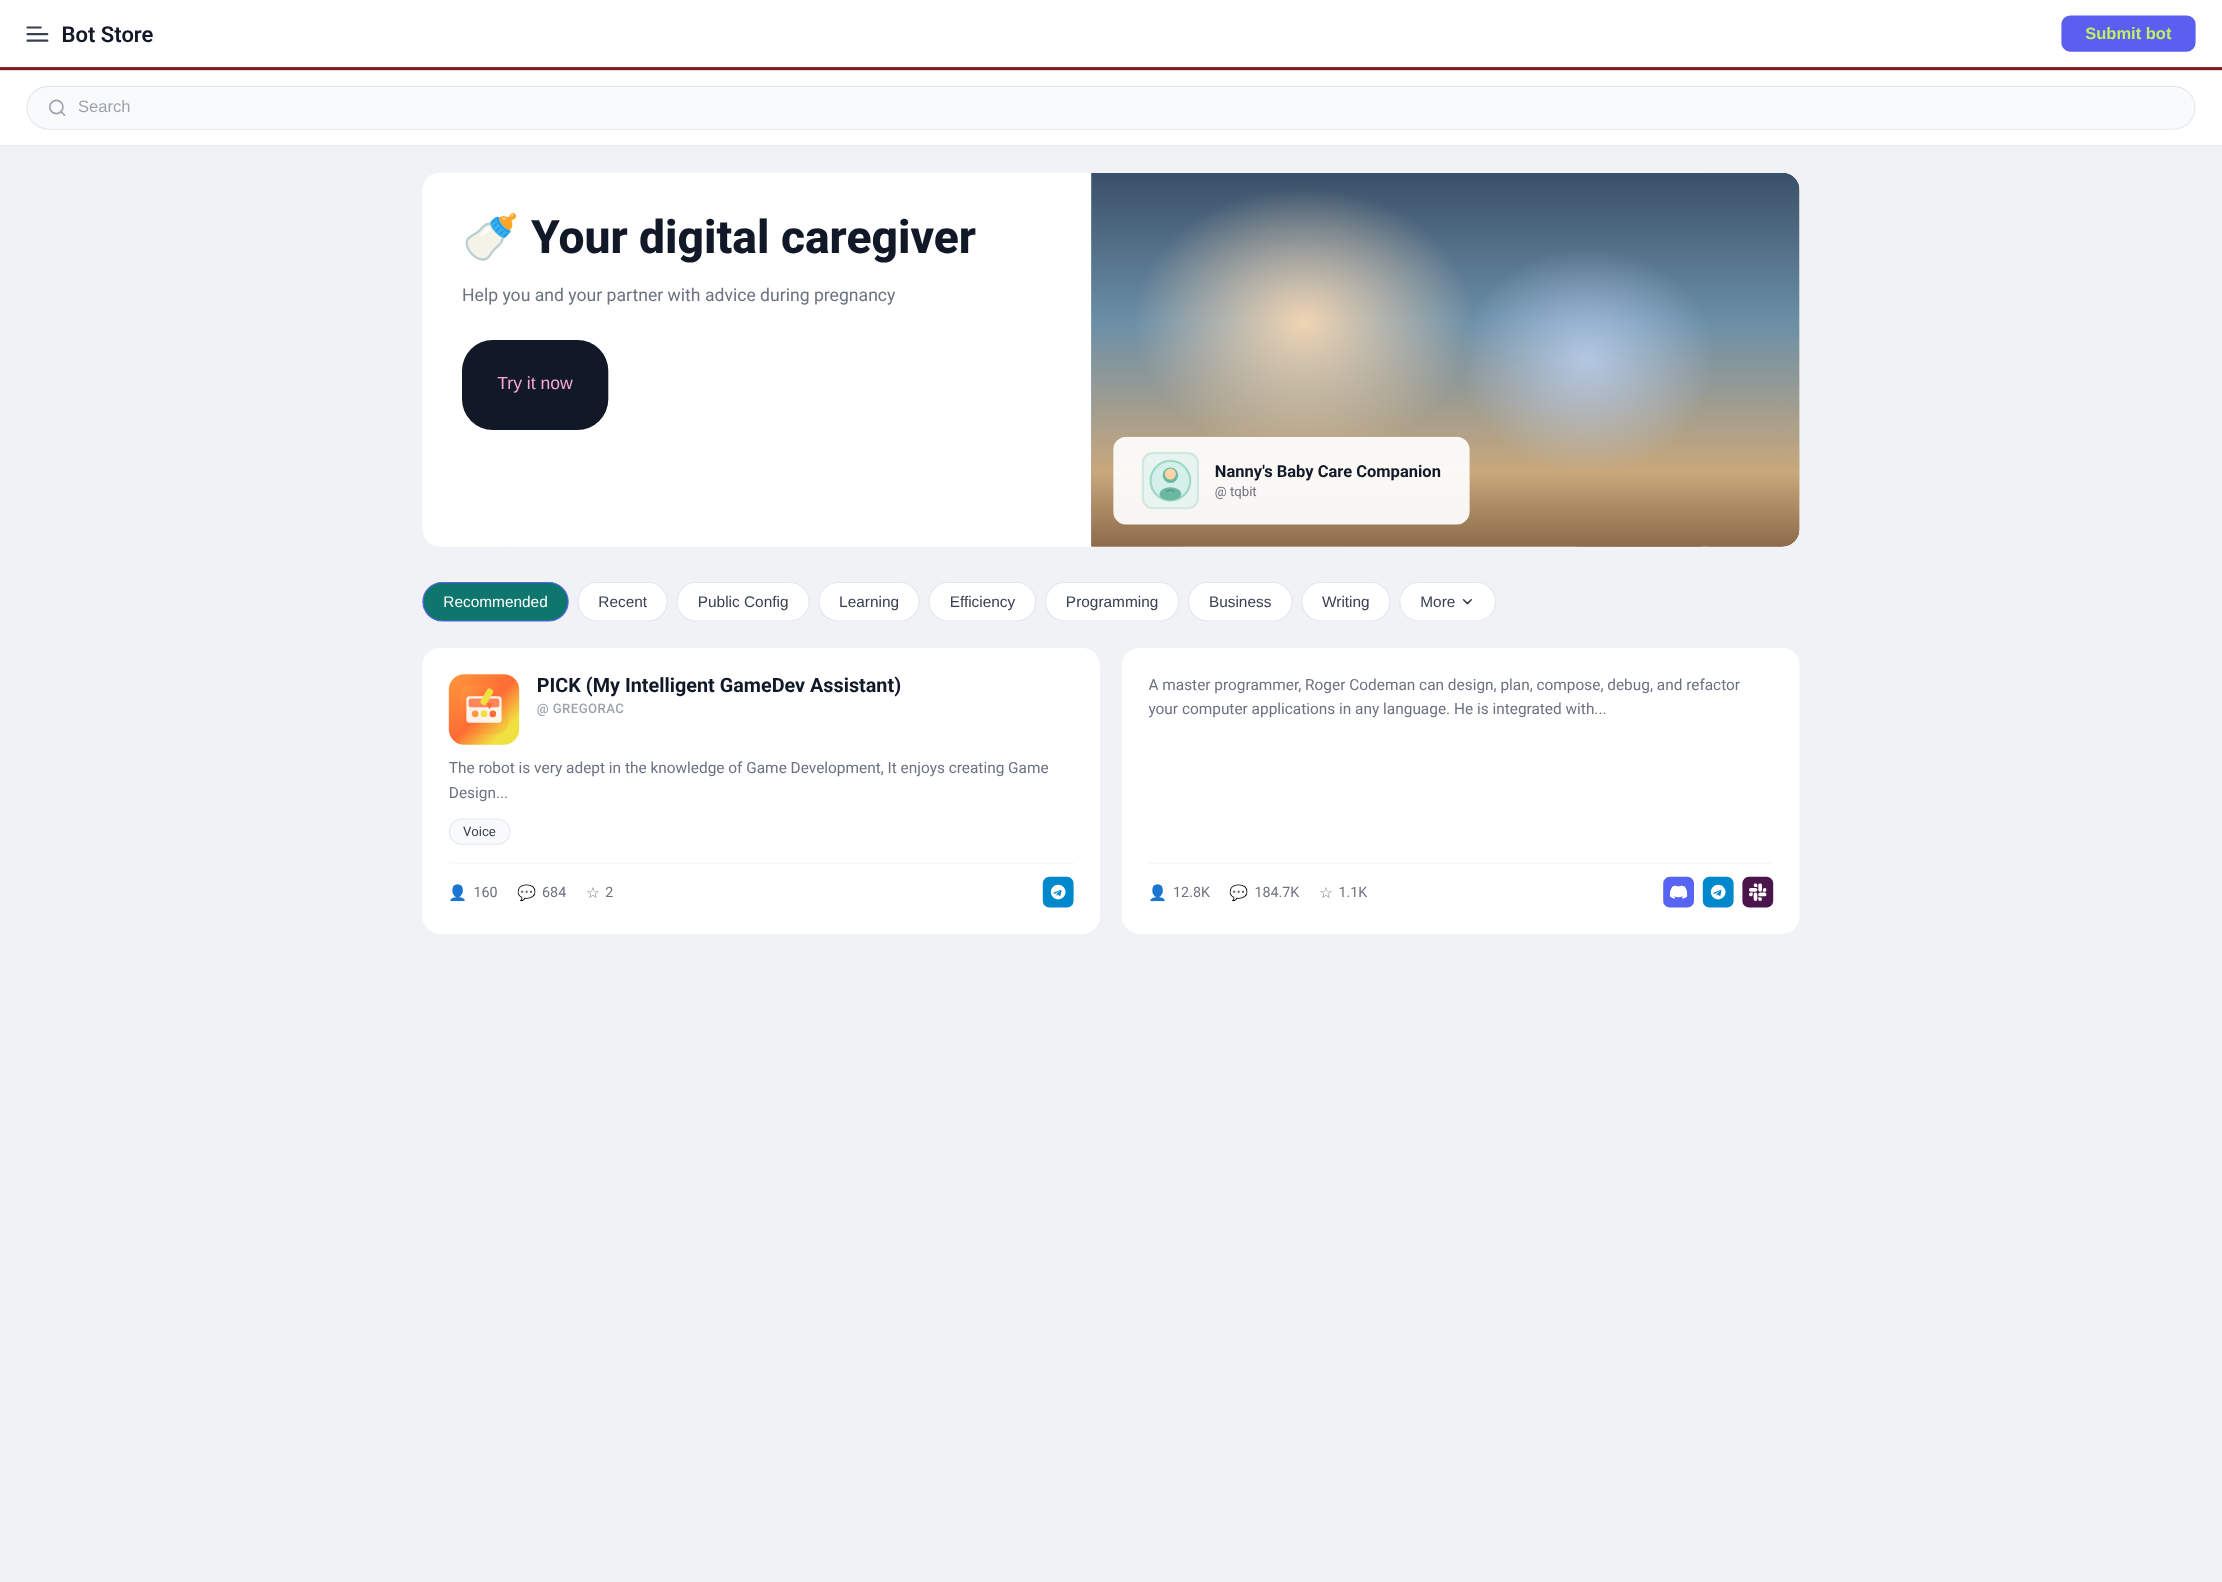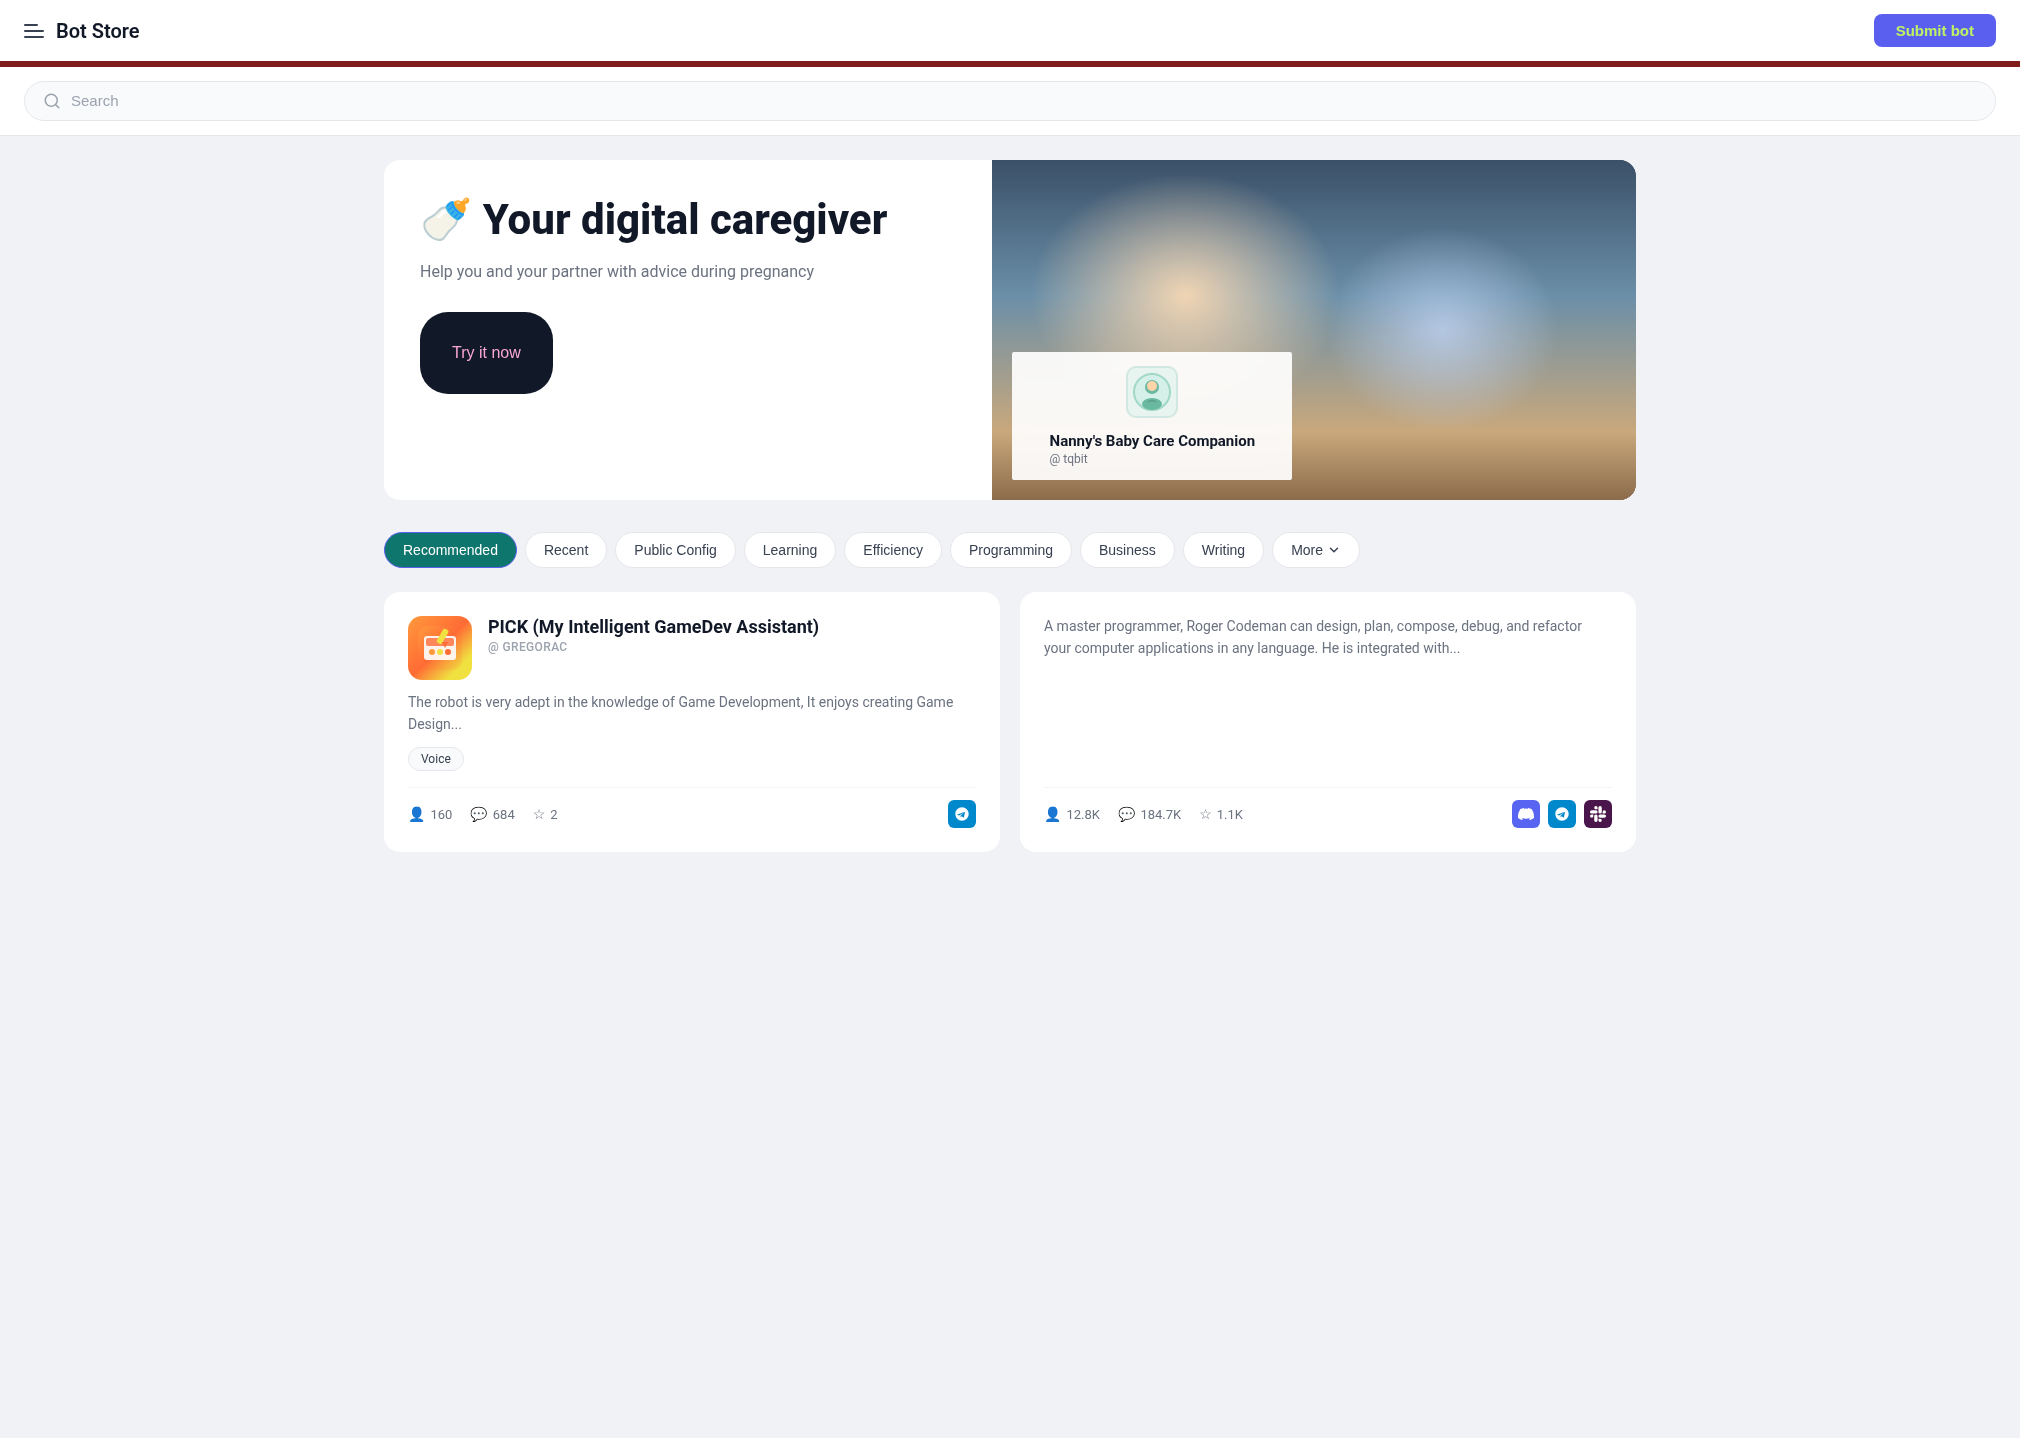--- a/index.html
+++ b/index.html
@@ -9,21 +9,21 @@
       min-height: 100vh;
     }
 
     
     .header {
       display: flex;
       align-items: center;
       justify-content: space-between;
       background: #fff;
       padding: 14px 24px;
-      border-bottom: 6px solid #7f1d1d;
+      border-bottom: 3px solid #7f1d1d;
     }
     .header-left {
       display: flex;
       align-items: center;
       gap: 12px;
     }
     .hamburger-icon {
       display: flex;
       flex-direction: column;
       gap: 4px;
@@ -142,28 +142,27 @@
       background: 
         radial-gradient(ellipse 40% 60% at 30% 40%, rgba(255,220,180,0.9) 0%, transparent 60%),
         radial-gradient(ellipse 30% 50% at 70% 50%, rgba(200,220,255,0.7) 0%, transparent 60%),
         linear-gradient(180deg, #3a5068 0%, #6b8fa8 40%, #c9a87c 80%, #8b6b4a 100%);
     }
     .hero-overlay-card {
       position: absolute;
       bottom: 20px;
       left: 20px;
       background: rgba(255,255,255,0.92);
-      border-radius: 2px;
-      padding: 14px 4px;
+      border-radius: 12px;
+      padding: 14px 26px;
       display: flex;
       align-items: center;
       gap: 14px;
       min-width: 280px;
       backdrop-filter: blur(8px);
-      flex-direction: column;
     }
     .overlay-avatar {
       width: 52px;
       height: 52px;
       border-radius: 10px;
       background: #e8f4f0;
       border: 2px solid #d1e8e2;
       display: flex;
       align-items: center;
       justify-content: center;

